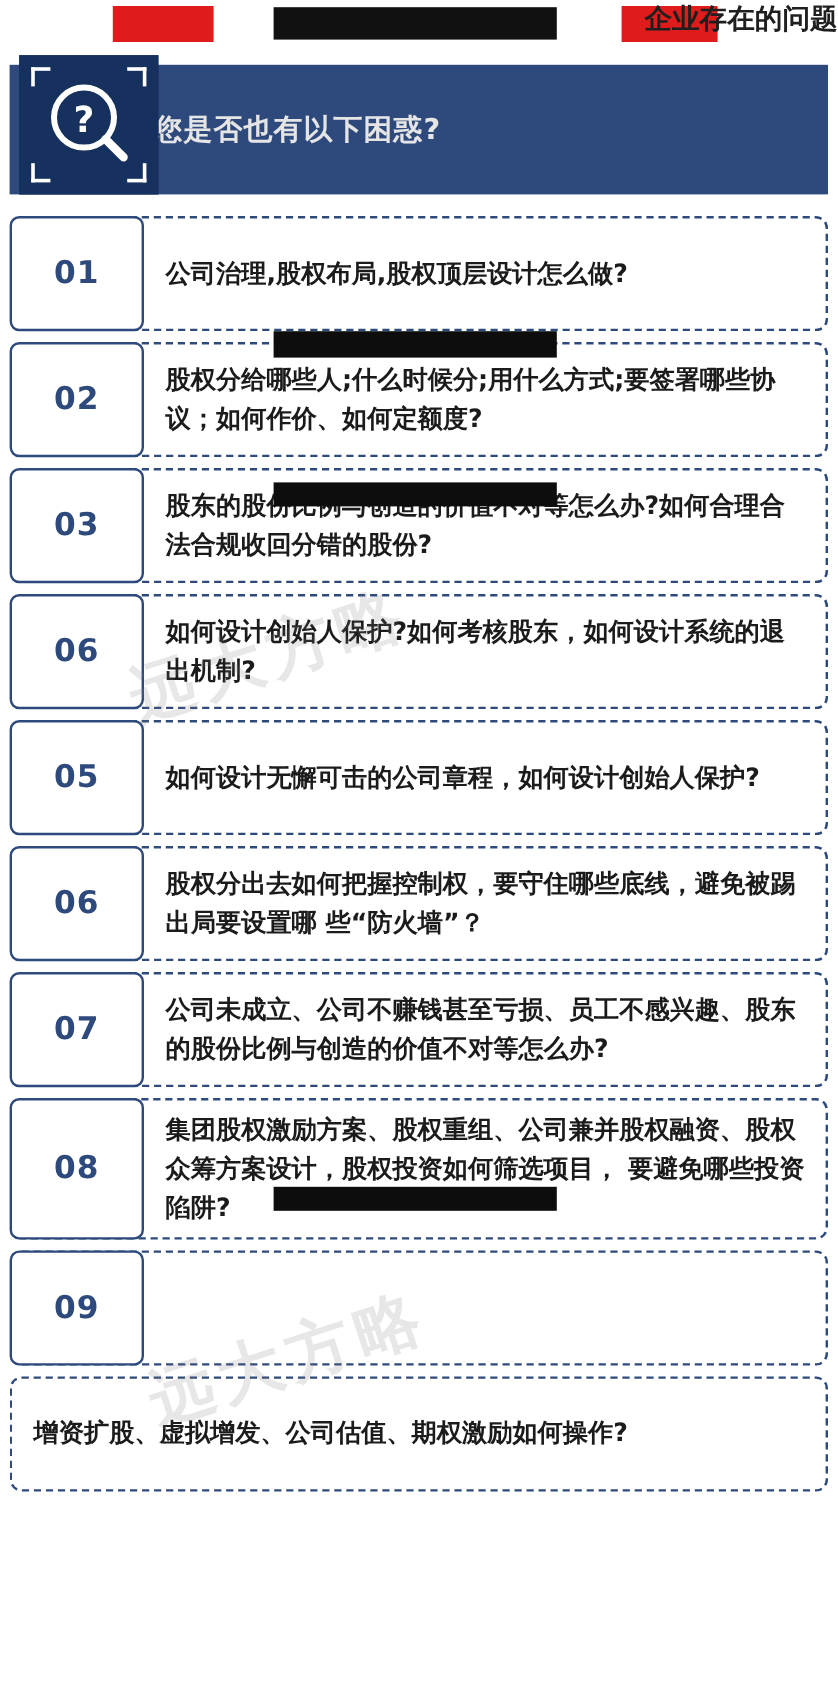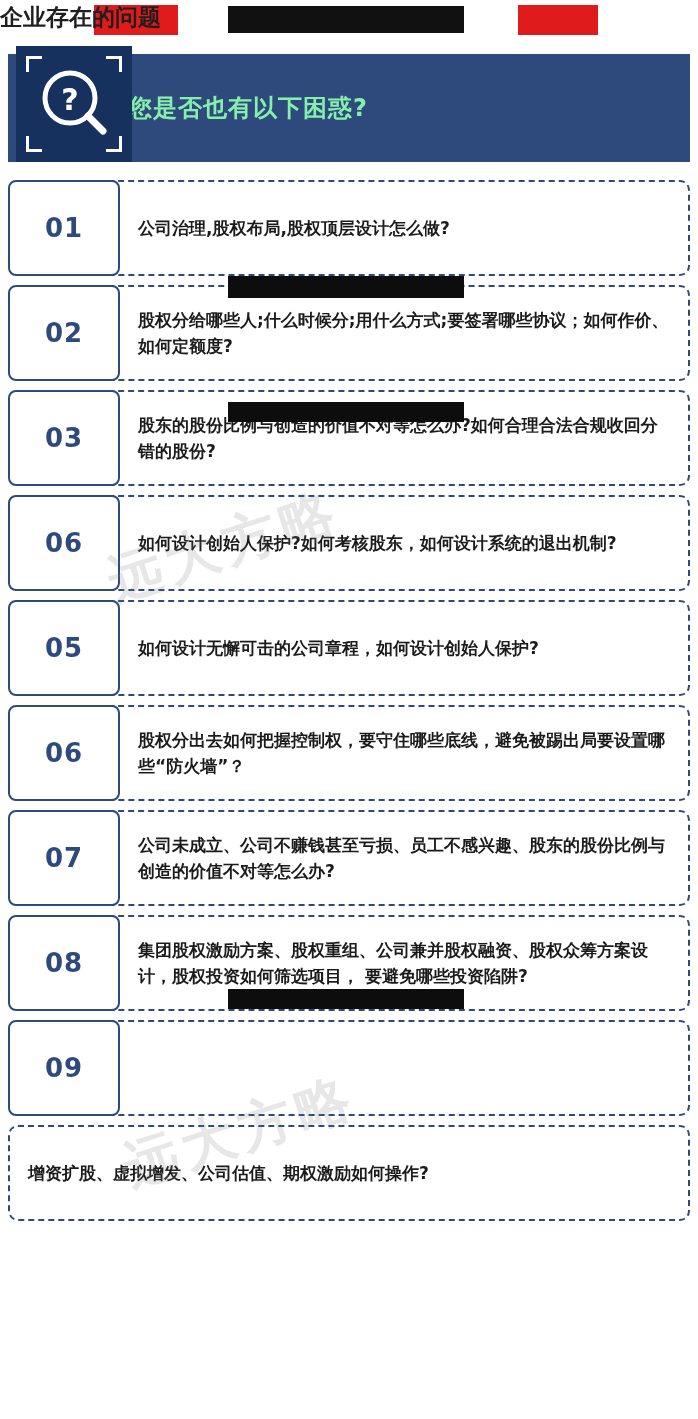--- a/index.html
+++ b/index.html
@@ -46,26 +46,27 @@
     width: 236px;
     height: 27px;
     background: #111111;
     z-index: 2;
   }
   .banner-text-top {
     position: absolute;
     left: 0;
     top: 0;
     width: 100%;
-    text-align: left;
+    text-align: right;
     font-size: 23px;
     font-weight: bold;
     color: #1f1f1f;
     line-height: 34px;
     z-index: 3;
+    font-family: Liberation Mono, monospace;
   }
 
   
   .header {
     position: relative;
     margin: 14px 8px 0 8px;
     height: 108px;
     background: #2e4a7d;
     display: flex;
     align-items: center;
@@ -90,21 +91,21 @@
   .corner.bl { left: 8px;  bottom: 8px; border-right: none; border-top: none; }
   .corner.br { right: 8px; bottom: 8px; border-left: none;  border-top: none; }
   .magnifier {
     position: absolute;
     left: 50%;
     top: 50%;
     transform: translate(-50%, -50%);
   }
   .header-title {
     margin-left: 120px;
-    color: #86efac;
+    color: #e5e5e5;
     font-size: 24px;
     font-weight: bold;
     letter-spacing: 1px;
   }
 
   
   .list {
     margin: 18px 8px 0 8px;
     position: relative;
   }
@@ -131,21 +132,21 @@
     font-size: 26px;
     font-weight: bold;
     letter-spacing: 1px;
     text-align: right;
   }
   .item-text {
     flex: 1 1 auto;
     display: flex;
     align-items: center;
     padding: 8px 14px 8px 18px;
-    font-size: 17px;
+    font-size: 21px;
     line-height: 1.55;
     color: #1b1b1b;
     font-weight: 600;
   }
 
   
   .redact-bar {
     position: absolute;
     background: #0d0d0d;
     z-index: 5;

